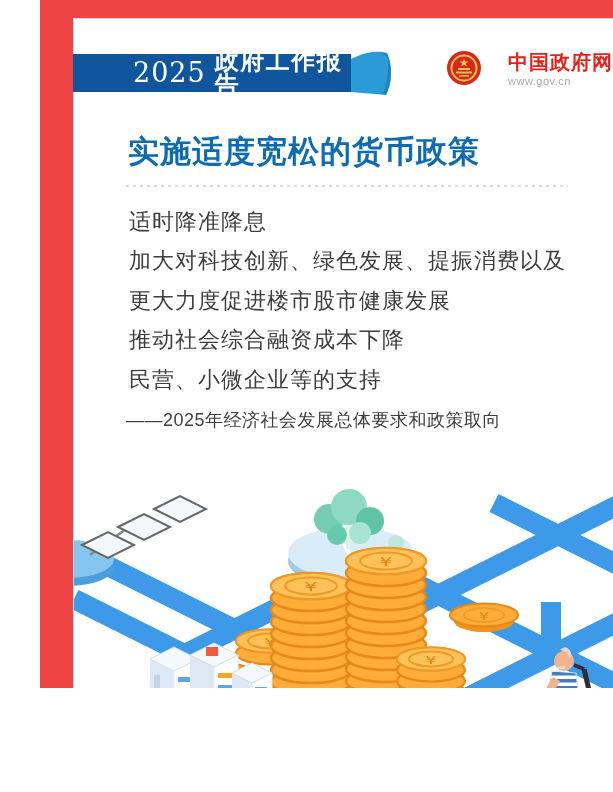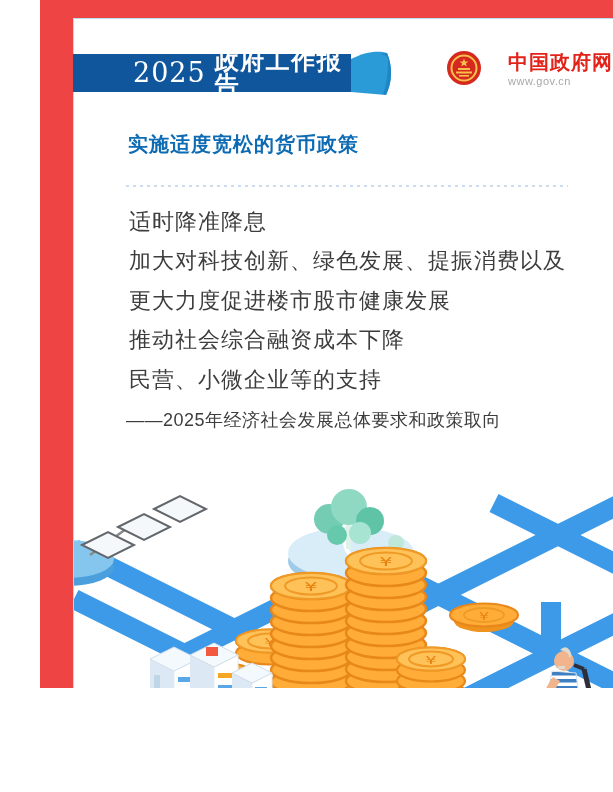--- a/index.html
+++ b/index.html
@@ -13,21 +13,21 @@
   .banner-year{font-family:"DejaVu Serif","Liberation Serif",serif;font-size:27px;color:#ffffff;
                letter-spacing:1px;line-height:1;transform:translateY(-1px);}
   .banner-label{font-size:24px;font-weight:bold;color:#ffffff;letter-spacing:1.5px;line-height:1;font-family:Liberation Serif, serif;}
   .banner-curl{position:absolute;left:276px;top:31px;}
   
   .logo{position:absolute;left:370px;top:28px;display:flex;align-items:center;gap:24px;}
   .logo-texts{display:flex;flex-direction:column;line-height:1;}
   .logo-name{font-size:20px;font-weight:bold;color:#E2231A;letter-spacing:1px;}
   .logo-url{font-size:11px;color:#A8A8A8;margin-top:4px;letter-spacing:.5px;}
   
-  .headline{position:absolute;left:54px;top:112px;font-size:20px;font-weight:900;
+  .headline{position:absolute;left:54px;top:112px;font-size:31px;font-weight:900;
             color:#0D6BB3;letter-spacing:1px;white-space:nowrap;}
   .divider{position:absolute;left:52px;top:166px;width:442px;height:2px;
            background:repeating-linear-gradient(90deg,#CBDDEC 0 3px,transparent 3px 7px);}
   
   .body-lines{position:absolute;left:55px;top:183px;width:460px;}
   .body-line{height:39.5px;display:flex;align-items:center;font-size:22px;color:#3D3D3D;
              letter-spacing:1px;white-space:nowrap;}
   .attribution{position:absolute;left:52px;top:389px;font-size:18px;color:#3D3D3D;
                letter-spacing:.5px;white-space:nowrap;}
   .scene{position:absolute;left:0;top:450px;}

